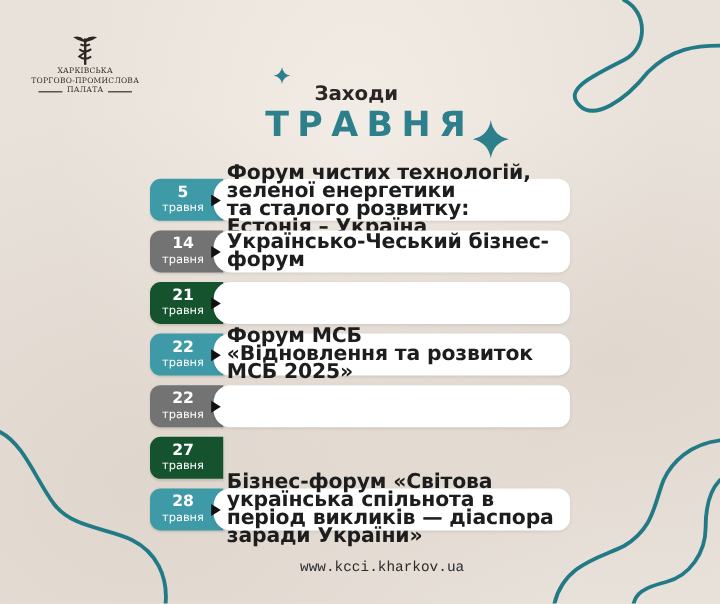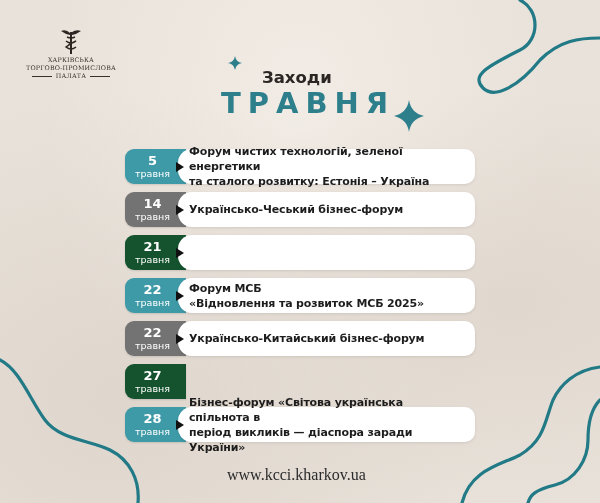--- a/index.html
+++ b/index.html
@@ -52,29 +52,29 @@
       border-radius: 14px 10px 10px 14px;
       display: flex; align-items: center; padding-left: 11px; padding-right: 8px;
       box-shadow: 0 1px 3px rgba(0,0,0,0.1);
     }
     .card .arrow {
       position: absolute; left: -2px; top: 50%; transform: translateY(-50%);
       width: 0; height: 0; border-top: 5px solid transparent; border-bottom: 5px solid transparent;
       border-left: 8px solid #111;
     }
     .card .text {
-      font-family: "DejaVu Sans", sans-serif; font-weight: bold; font-size: 11px;
+      font-family: "DejaVu Sans", sans-serif; font-weight: bold; font-size: 17px;
       line-height: 15px; color: #1d1d1d; white-space: pre-line; letter-spacing: -0.15px;
     }
     .c-light { background: #3f9aa7; }
     .c-mid { background: #737373; }
     .c-dark { background: #14532d; }
     .website {
-      position: absolute; left: 227px; top: 466px;
-      font-family: Liberation Serif, serif; font-size: 16px; color: #2b2b2b;
+      position: absolute; left: 250px; top: 466px;
+      font-family: Liberation Mono, monospace; font-size: 12px; color: #2b2b2b;
     }
   </style>
 </head>
 <body>
 
 <div class="bg"></div>
 
 <svg class="deco" width="600" height="503" viewBox="0 0 600 503">
 
   <path d="M 520 0 C 540 10, 540 40, 520 50 C 490 65, 470 75, 483 88 C 495 100, 520 85, 540 60 C 560 40, 580 38, 600 38" fill="none" stroke="#217a86" stroke-width="3.2" stroke-linecap="round"></path>
@@ -148,21 +148,20 @@
 «Відновлення та розвиток МСБ 2025»</span>
     </div>
   </div>
   <div class="event">
     <div class="badge c-mid">
       <span class="day">22</span>
       <span class="month">травня</span>
     </div>
     <div class="card">
       <span class="arrow"></span>
-      <span class="text">Українсько-Китайський бізнес-форум</span>
     </div>
   </div>
   <div class="event">
     <div class="badge c-dark">
       <span class="day">27</span>
       <span class="month">травня</span>
     </div>
   </div>
   <div class="event">
     <div class="badge c-light">

